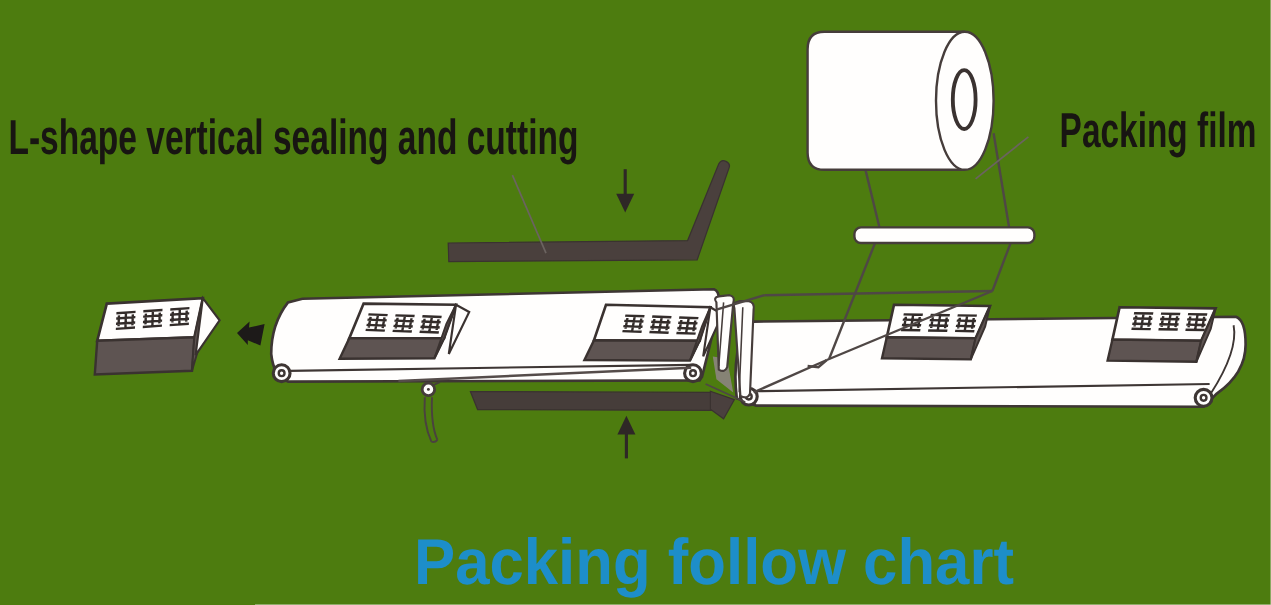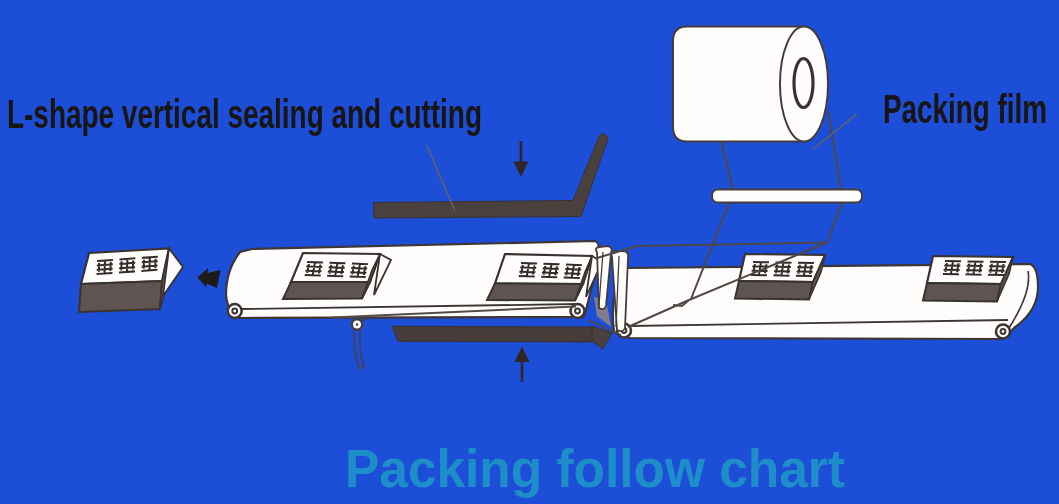--- a/index.html
+++ b/index.html
@@ -1,16 +1,16 @@
 <!DOCTYPE html>
 <html><head>
 <meta charset="utf-8">
 <style>
   html,body{margin:0;padding:0;background:#ffffff;}
-  #stage{position:relative;width:1059px;height:504px;background:#1d4ed8;overflow:hidden;}
+  #stage{position:relative;width:1059px;height:504px;background:#4d7c0f;overflow:hidden;}
   svg{position:absolute;left:0;top:0;}
 </style>
 </head>
 <body>
 <div id="stage">
 <svg width="1059" height="504" viewBox="0 0 1059 504">
 
   <g stroke="#3e3634" fill="none">
     <path d="M252,249 L595,241 Q601,243 598,258 Q595,275 585,314 L583,317 L240,318 Q228,314 226,295 Q226,270 240,252 Z" fill="#fffefd" stroke-width="2.2"></path>
     <path d="M241,309 L577,304" stroke-width="1.8"></path>

